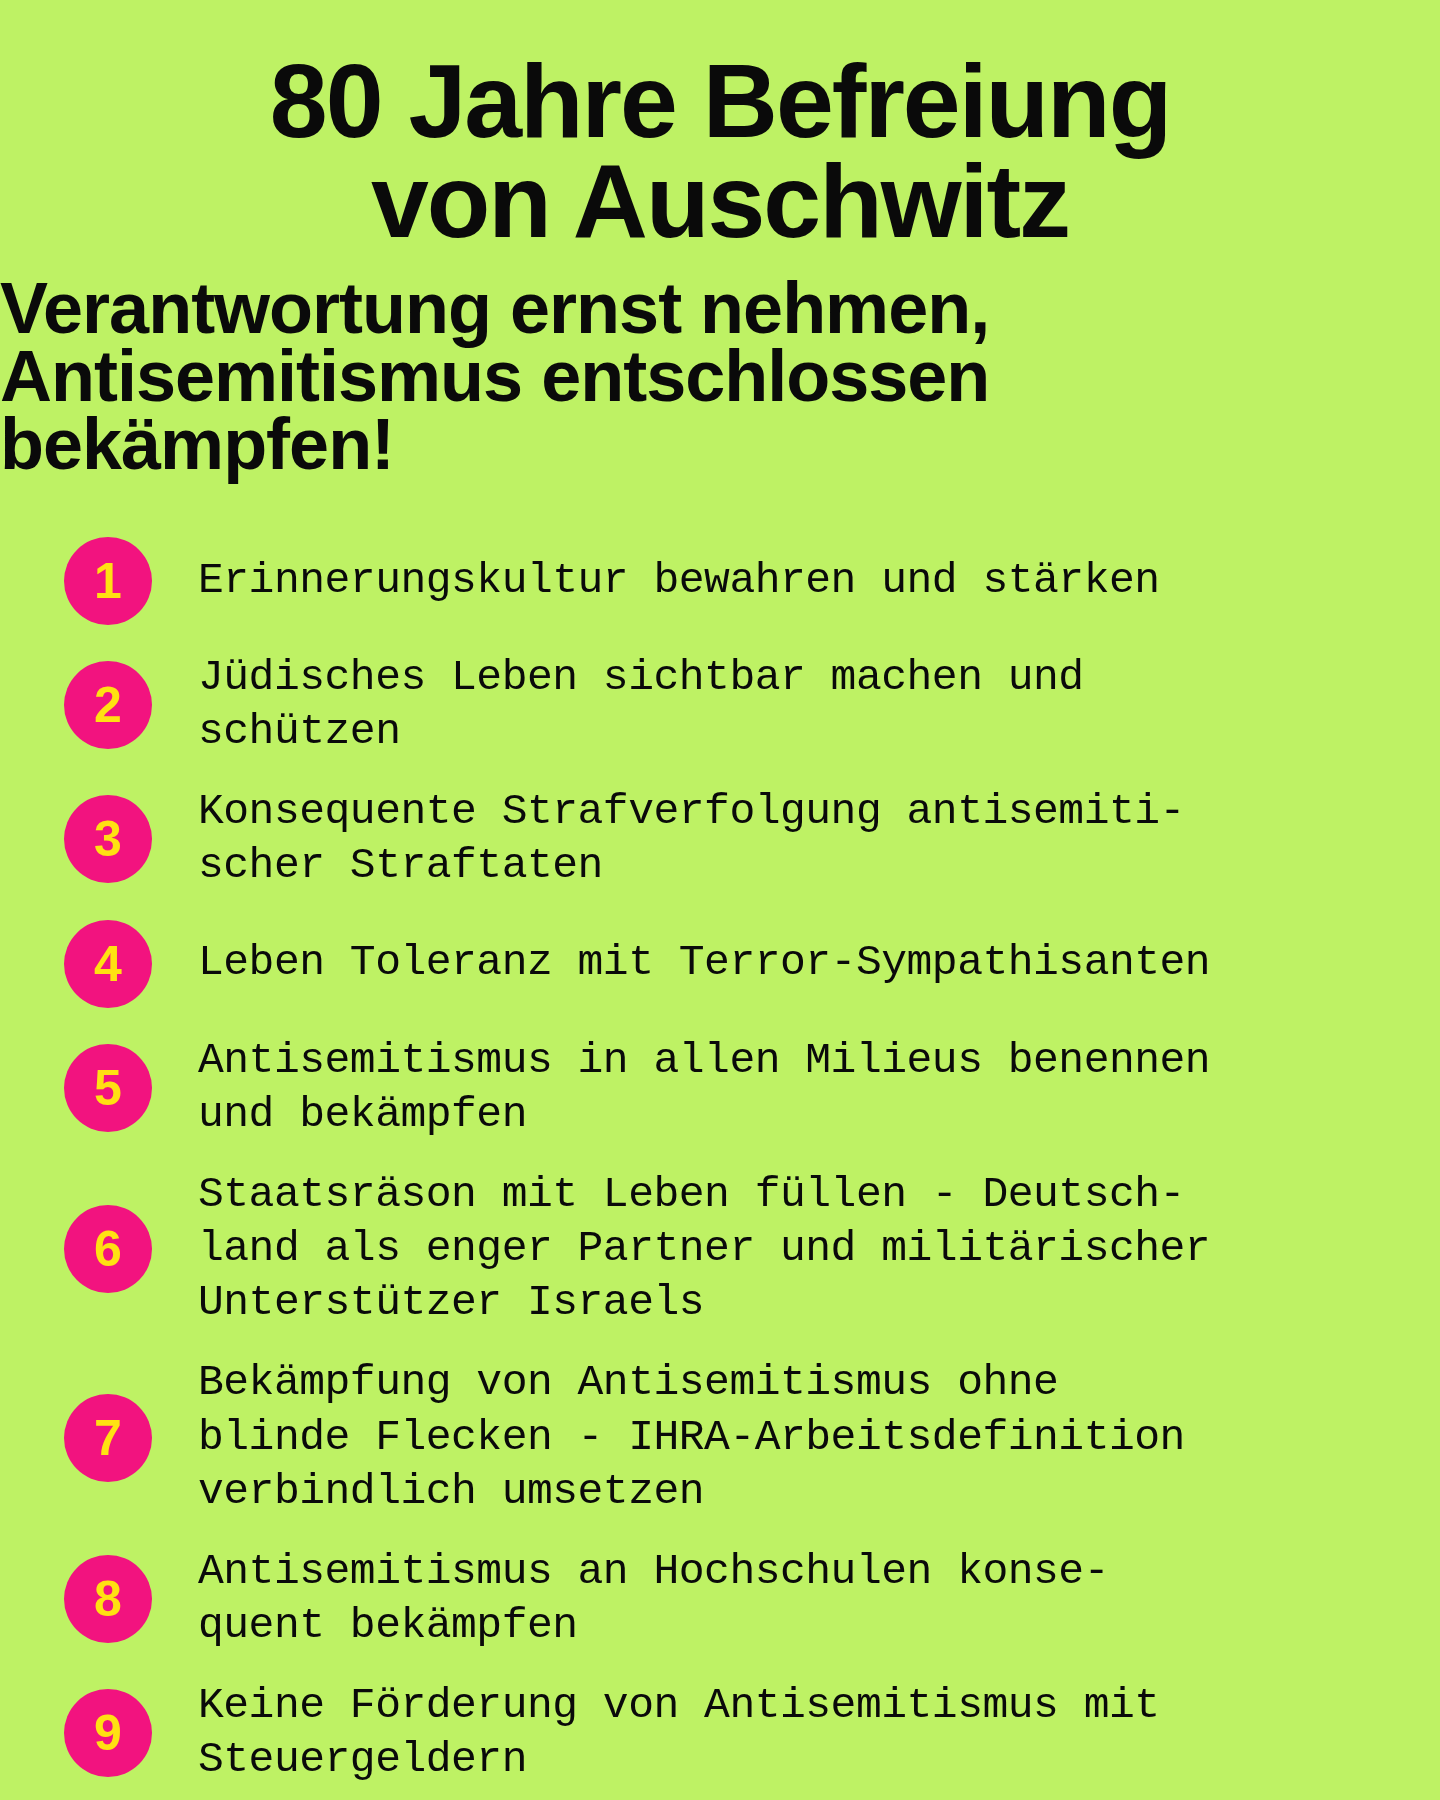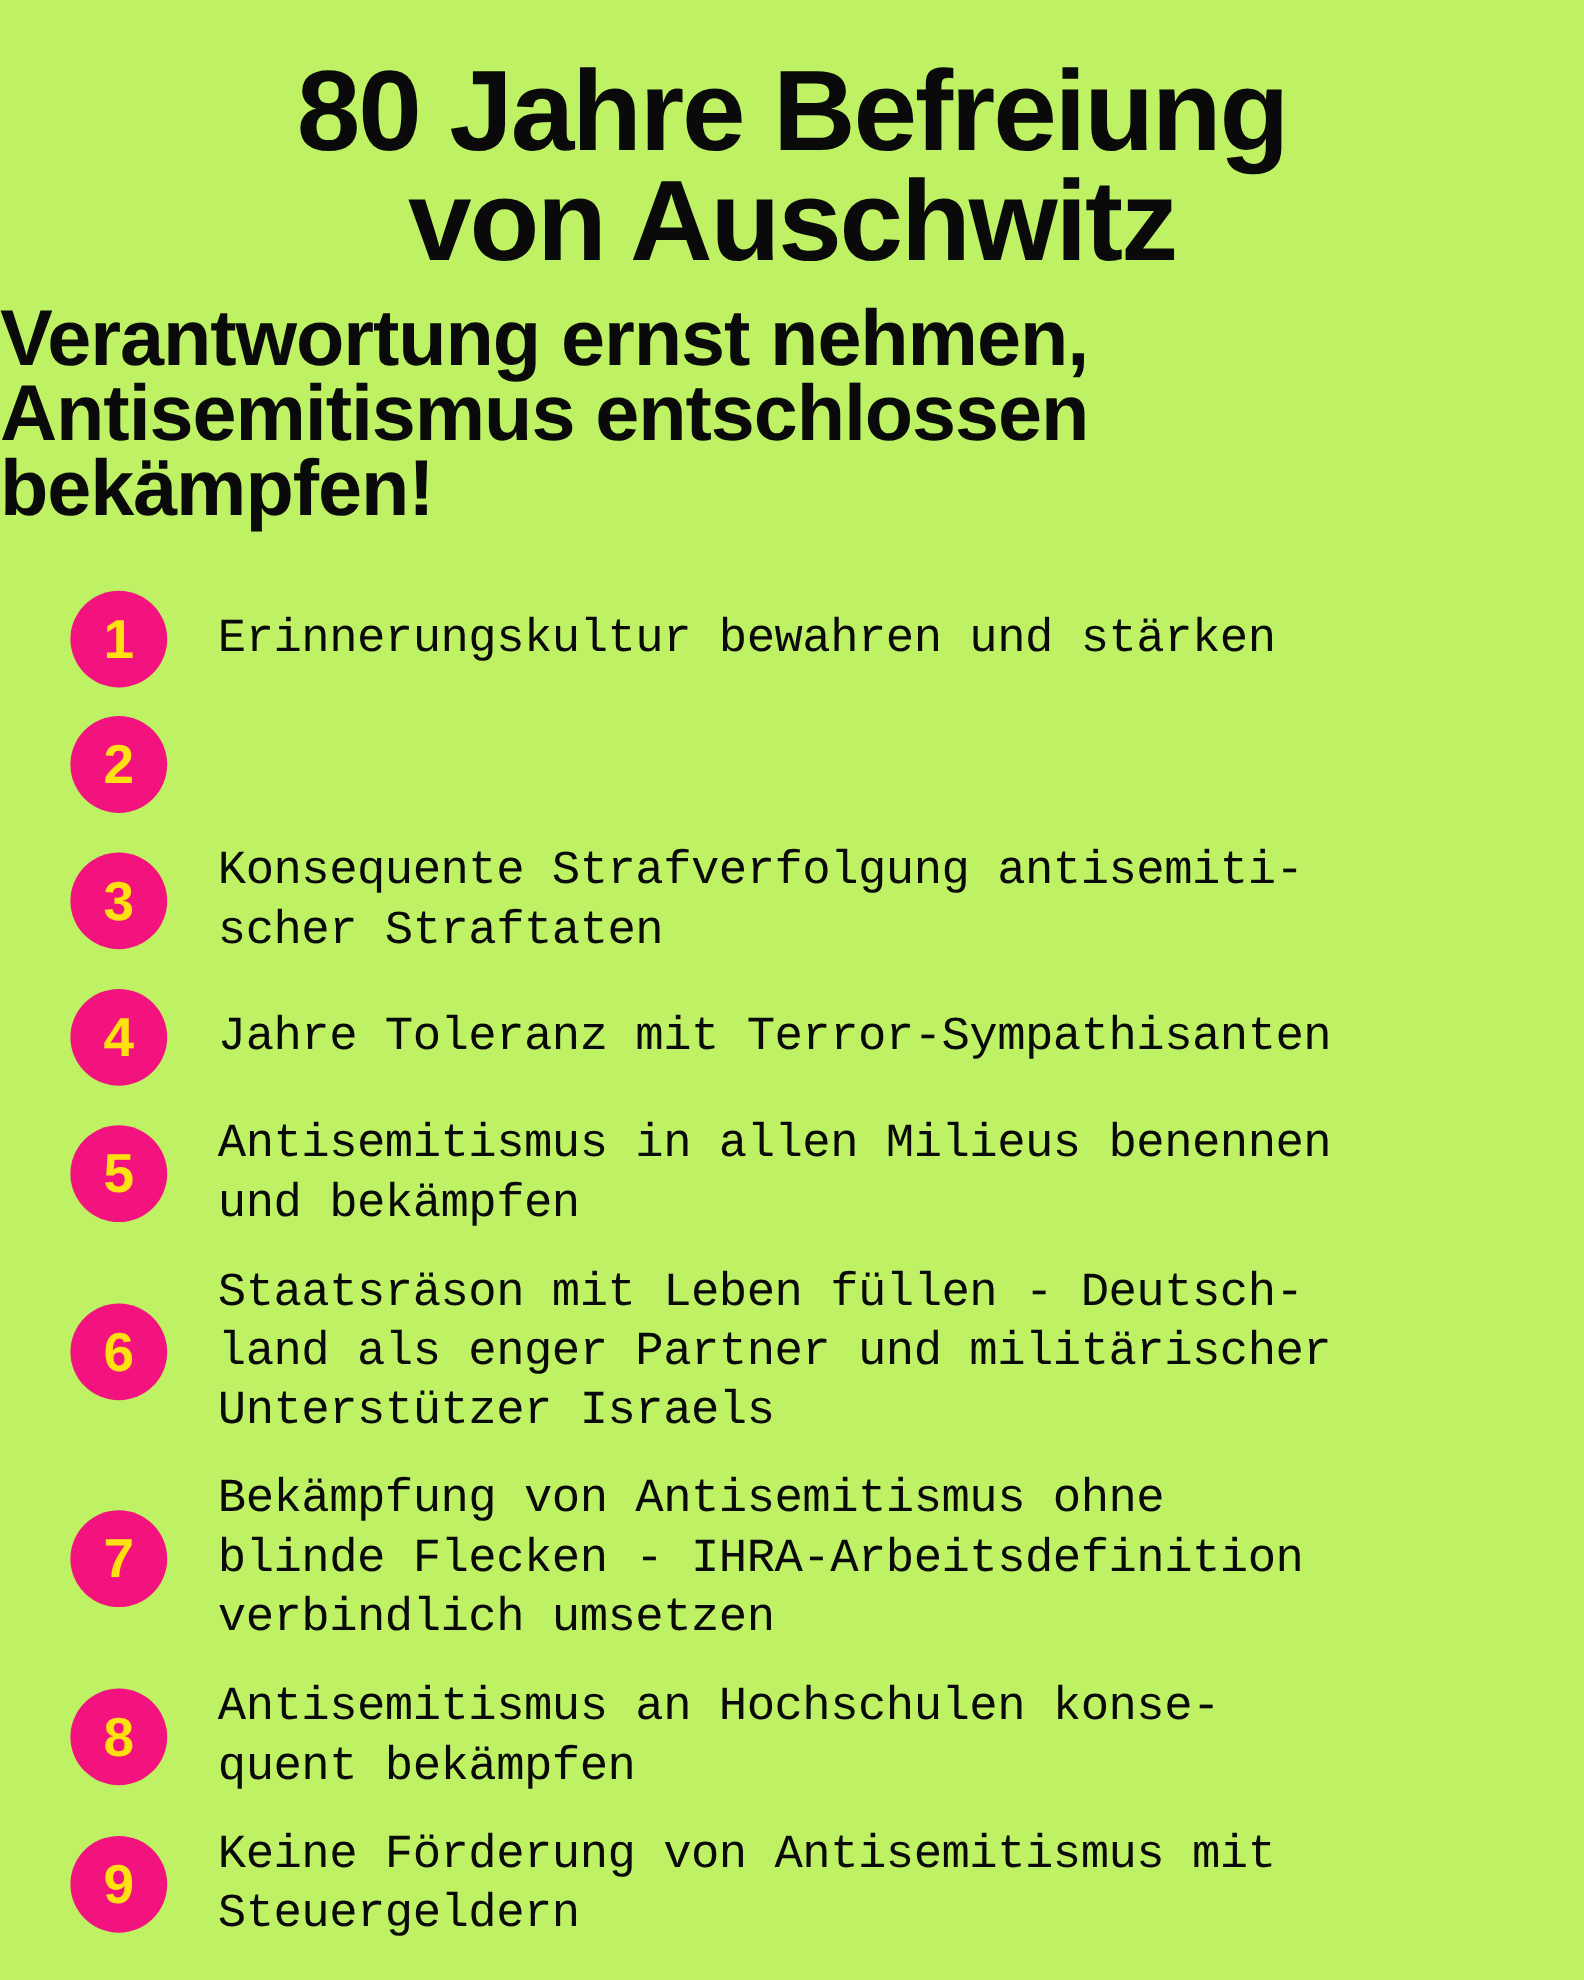--- a/index.html
+++ b/index.html
@@ -88,35 +88,37 @@
       <div class="badge">
         <span>1</span>
       </div>
       <p class="text">Erinnerungskultur bewahren und stärken</p>
     </div>
 
     <div class="row">
       <div class="badge">
         <span>2</span>
       </div>
+      <p class="text">Jüdisches Leben sichtbar machen und
+schützen</p>
     </div>
 
     <div class="row">
       <div class="badge">
         <span>3</span>
       </div>
       <p class="text">Konsequente Strafverfolgung antisemiti-
 scher Straftaten</p>
     </div>
 
     <div class="row">
       <div class="badge">
         <span>4</span>
       </div>
-      <p class="text">Jahre Toleranz mit Terror-Sympathisanten</p>
+      <p class="text">Leben Toleranz mit Terror-Sympathisanten</p>
     </div>
 
     <div class="row">
       <div class="badge">
         <span>5</span>
       </div>
       <p class="text">Antisemitismus in allen Milieus benennen
 und bekämpfen</p>
     </div>
 

